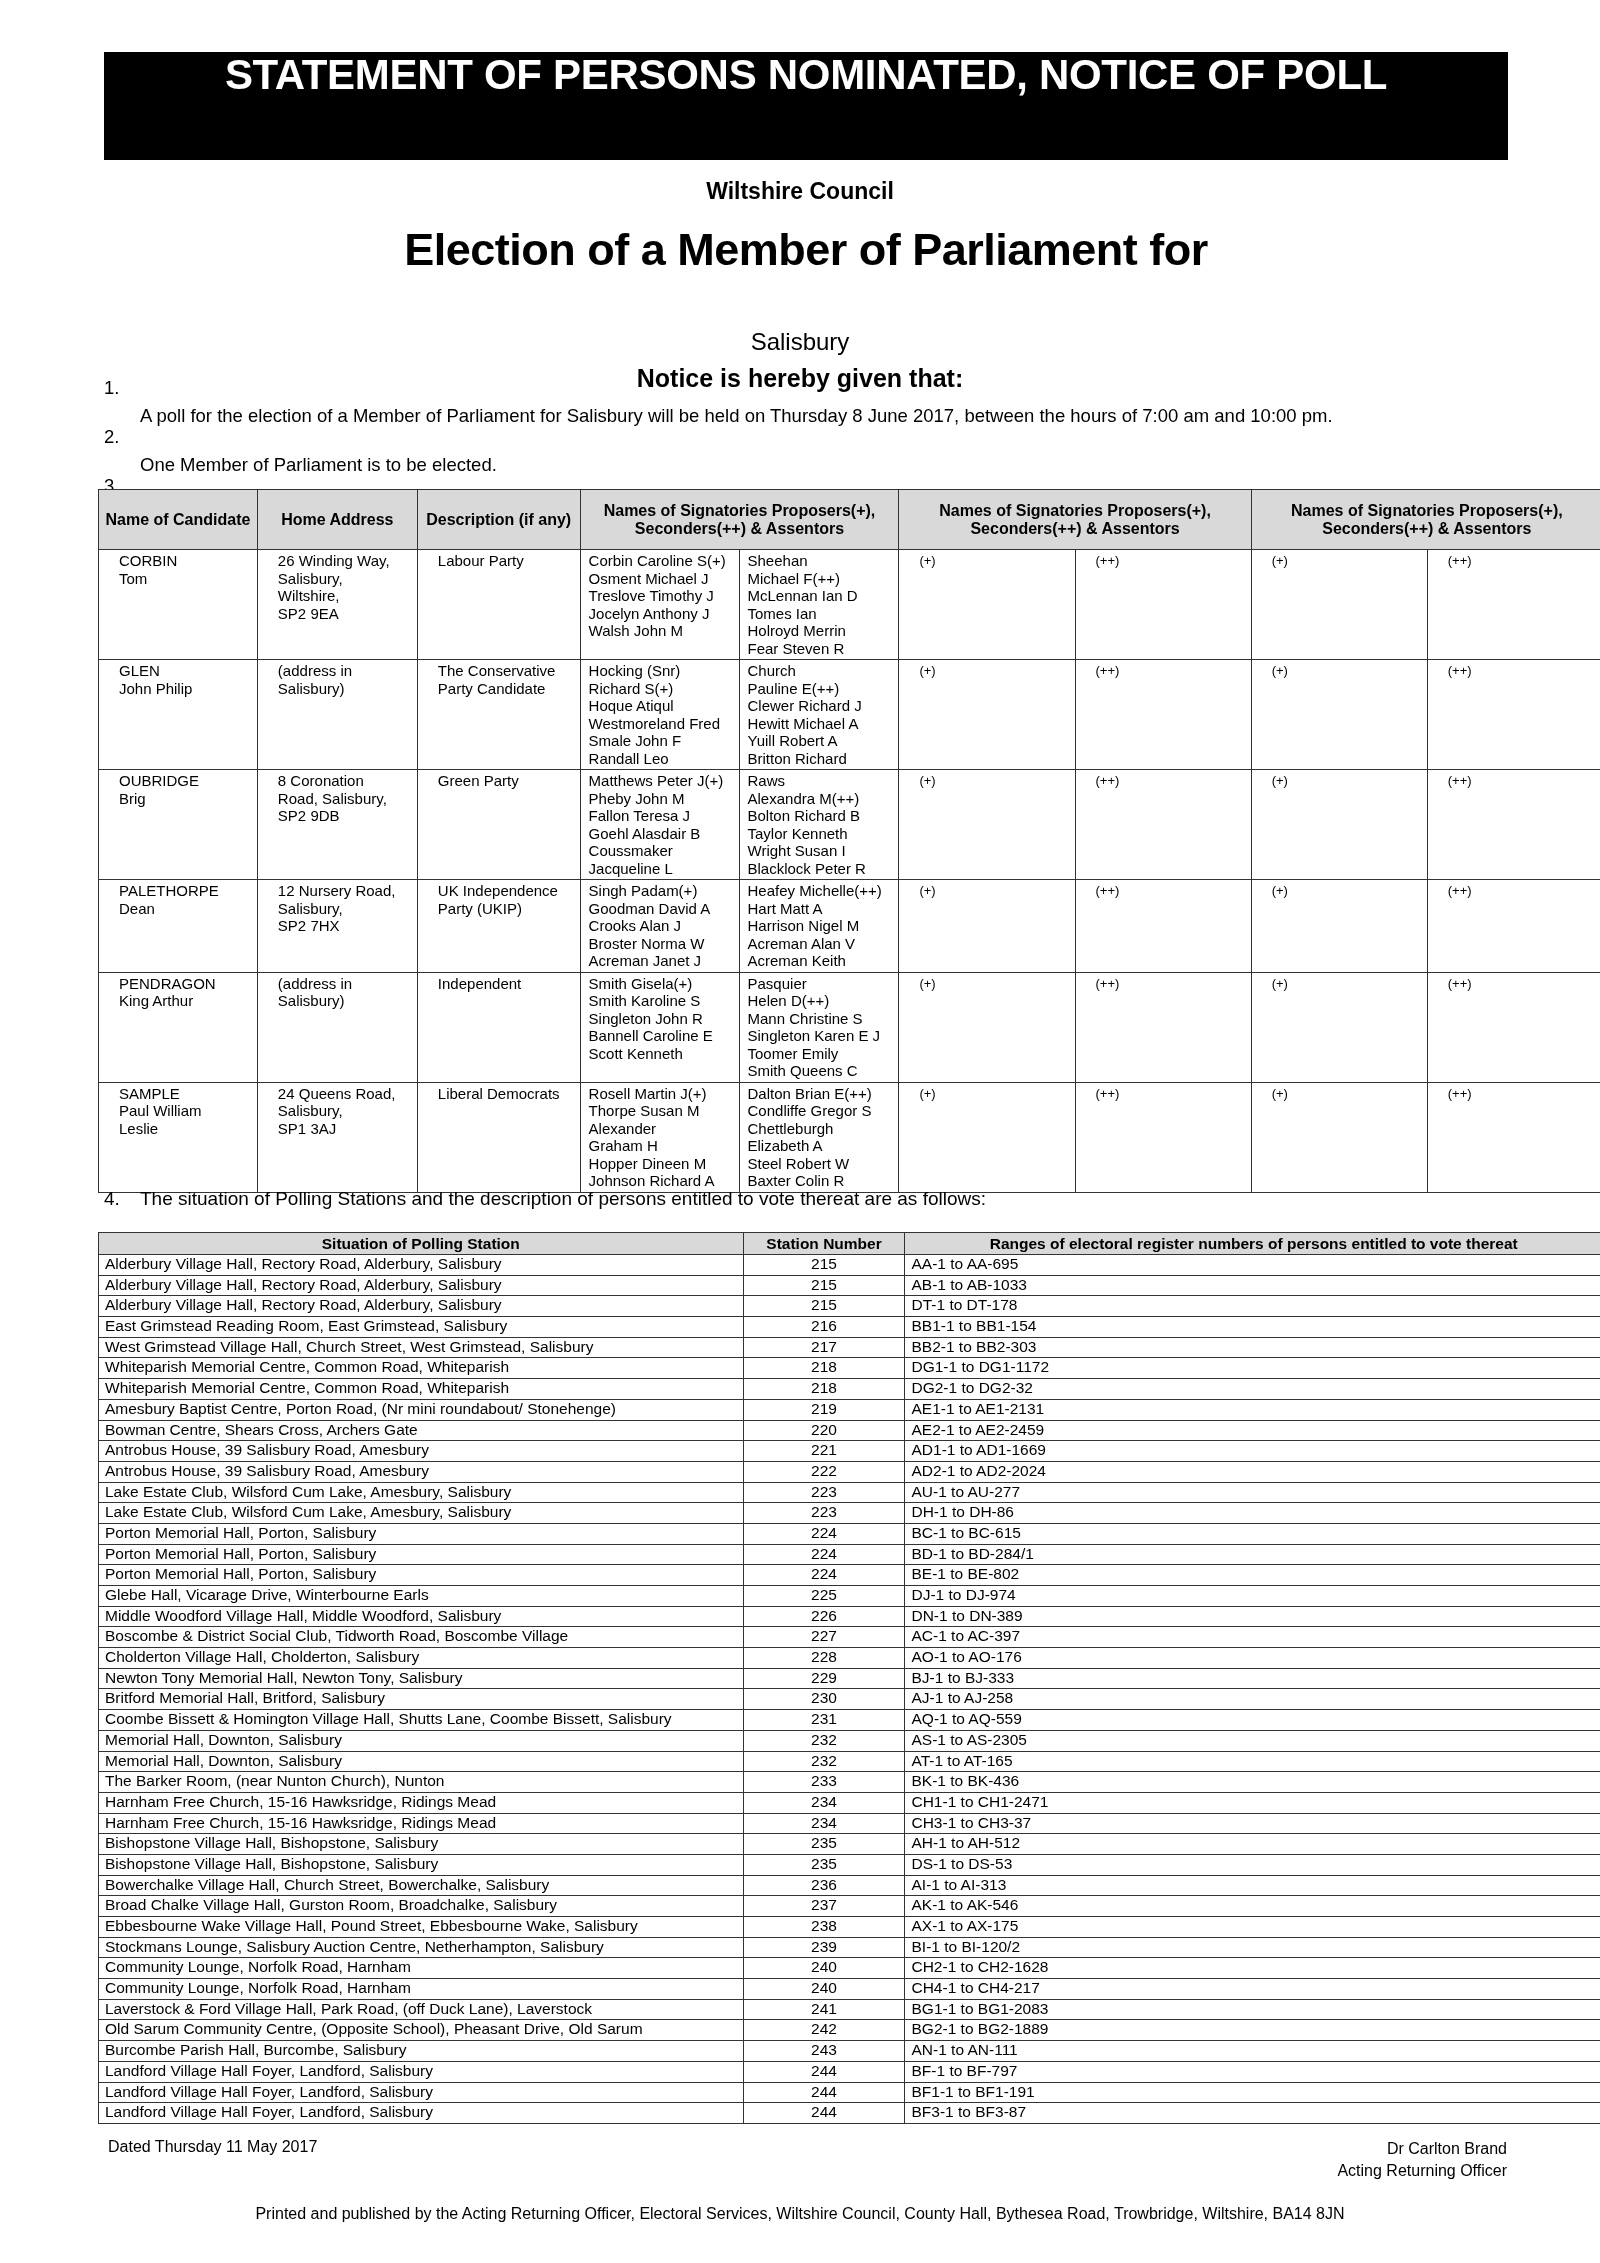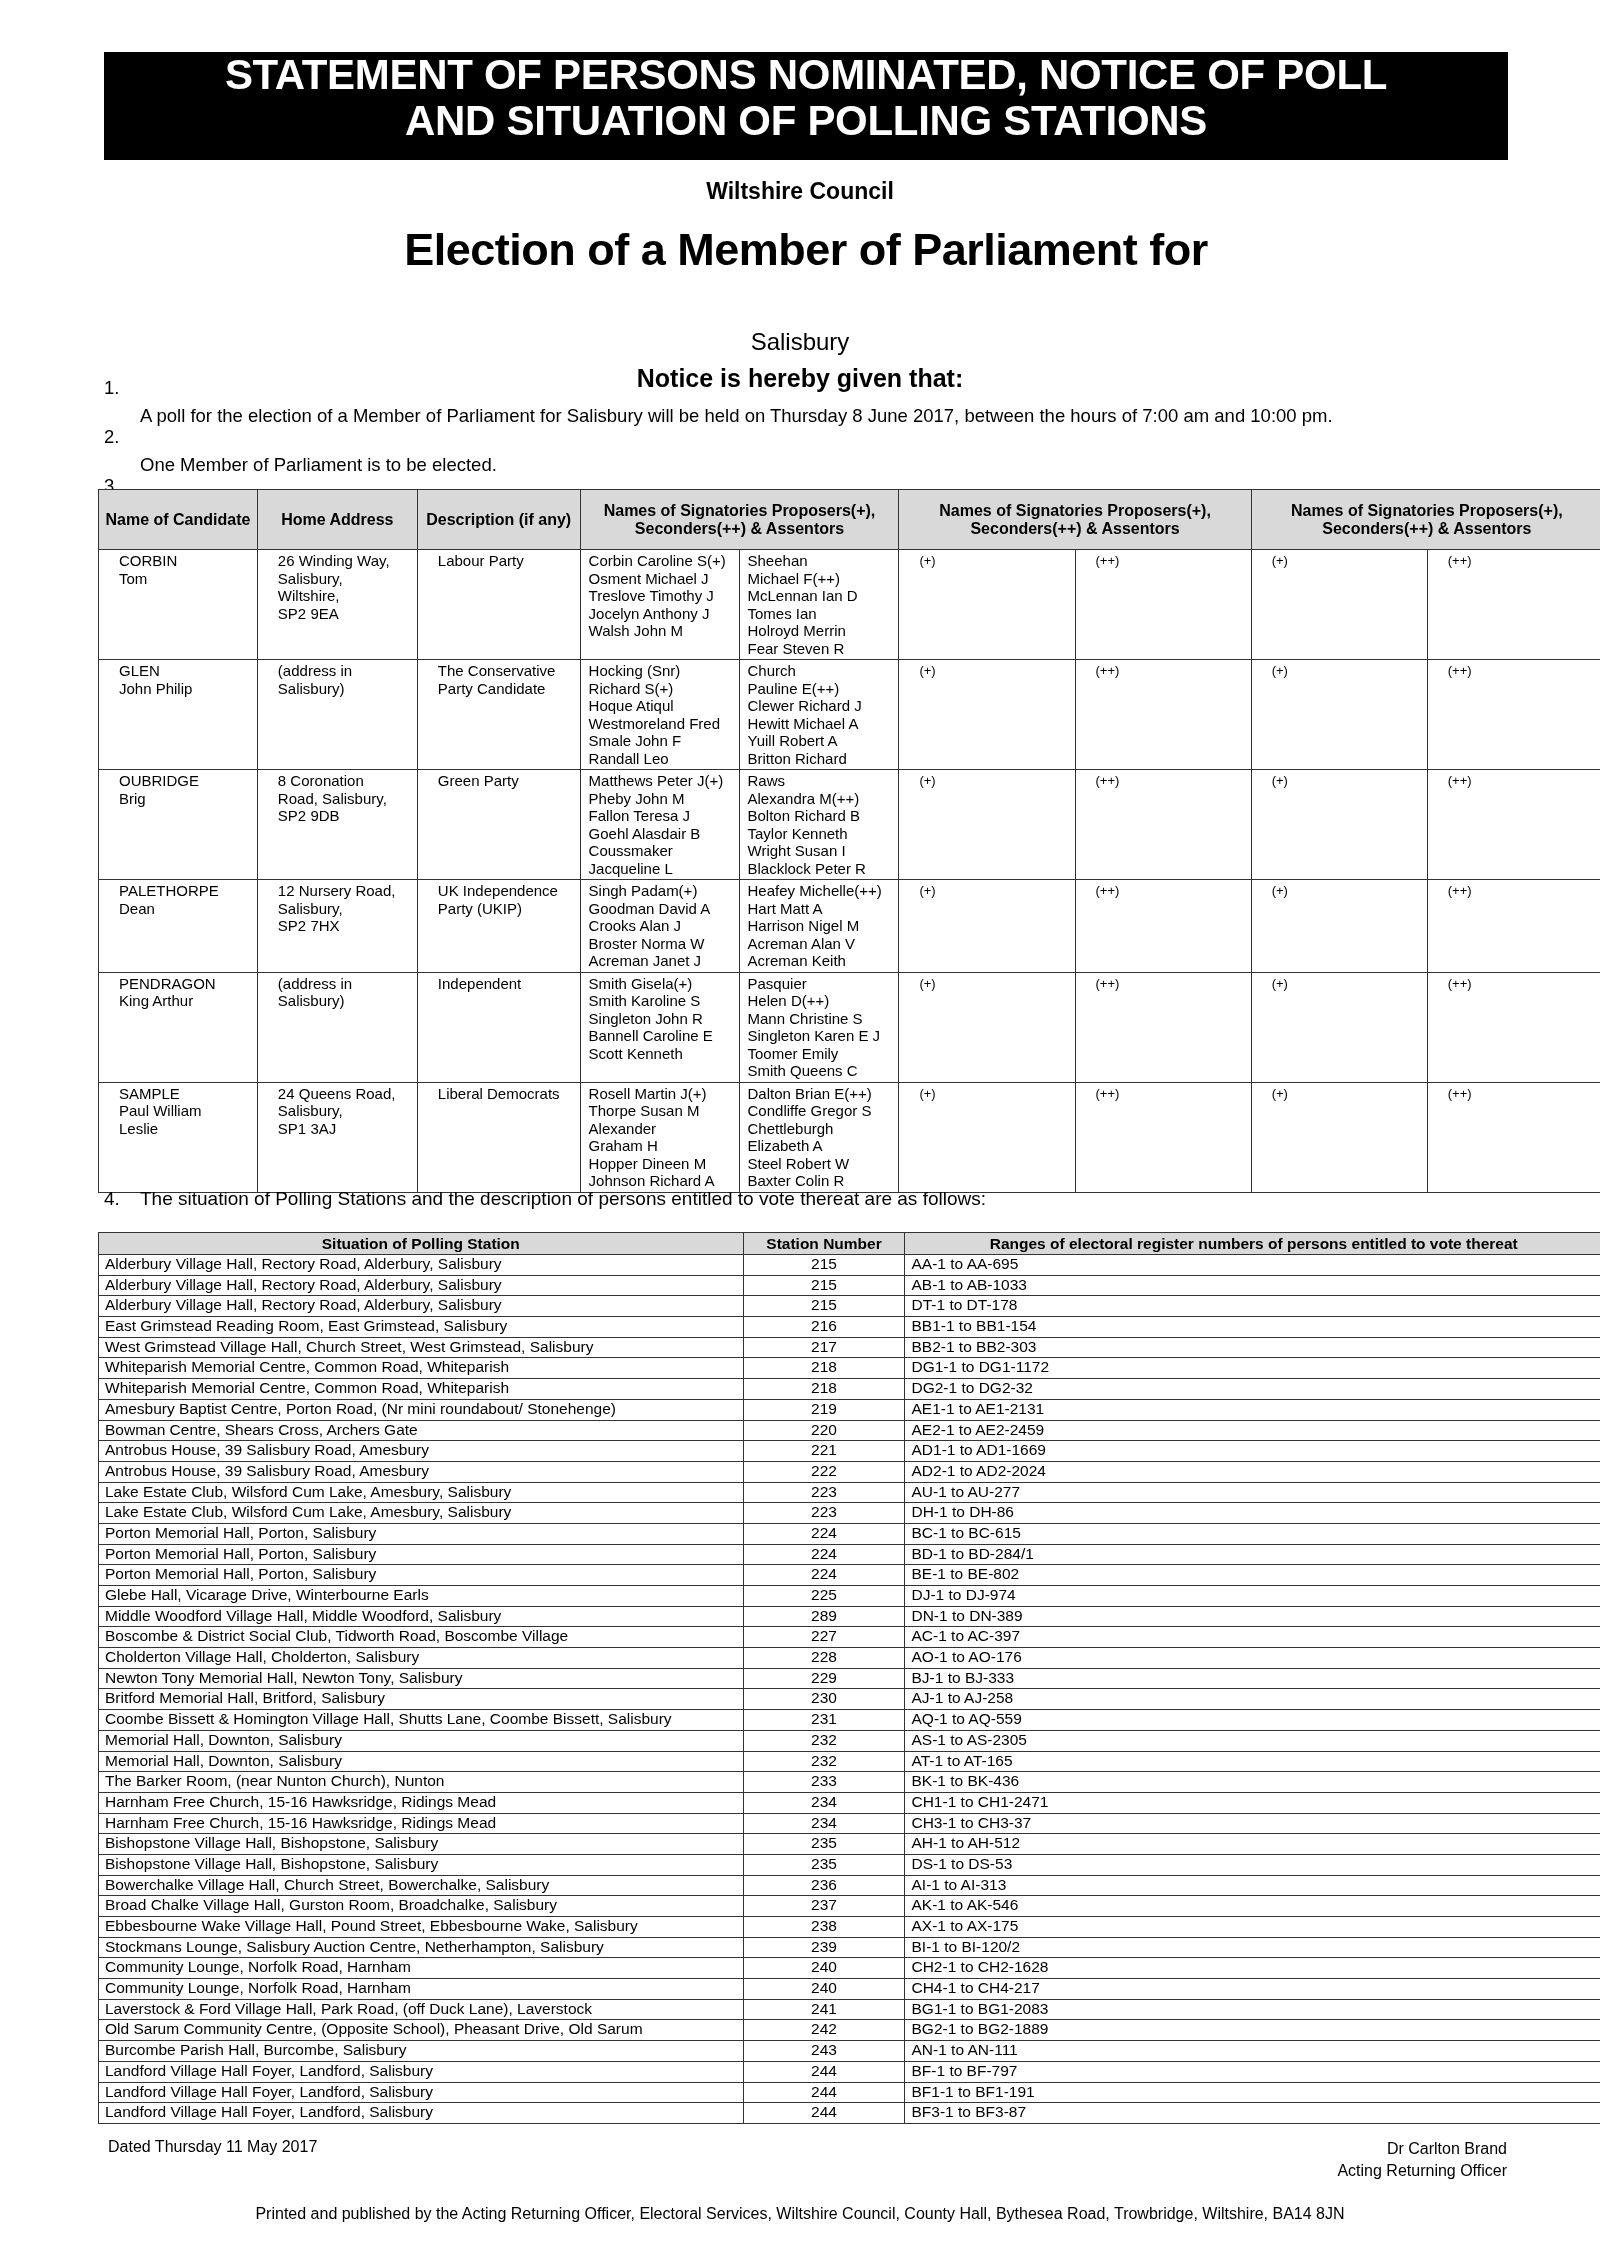--- a/index.html
+++ b/index.html
@@ -42,21 +42,20 @@
 
     .dated { position: absolute; left: 108px; top: 2138px; font-size: 16px; }
     .signature { position: absolute; right: 93px; top: 2138px; text-align: right; font-size: 16px; line-height: 22px; }
     .printed { position: absolute; left: 0; width: 1600px; top: 2205px; text-align: center; font-size: 16px; }
   </style>
 </head>
 <body>
 
 <div class="title-bar">
   <div>STATEMENT OF PERSONS NOMINATED, NOTICE OF POLL</div>
-  <div>AND SITUATION OF POLLING STATIONS</div>
 </div>
 
 <div class="council">Wiltshire Council</div>
 <div class="election">Election of a Member of Parliament for</div>
 <div class="constituency">Salisbury</div>
 <div class="notice-heading">Notice is hereby given that:</div>
 
 <div class="notice-list">
   <div class="notice-item">
     <span class="notice-num">1.</span>
@@ -398,21 +397,21 @@
         <td class="num">224</td>
         <td>BE-1 to BE-802</td>
       </tr>
       <tr>
         <td>Glebe Hall, Vicarage Drive, Winterbourne Earls</td>
         <td class="num">225</td>
         <td>DJ-1 to DJ-974</td>
       </tr>
       <tr>
         <td>Middle Woodford Village Hall, Middle Woodford, Salisbury</td>
-        <td class="num">289</td>
+        <td class="num">226</td>
         <td>DN-1 to DN-389</td>
       </tr>
       <tr>
         <td>Boscombe &amp; District Social Club, Tidworth Road, Boscombe Village</td>
         <td class="num">227</td>
         <td>AC-1 to AC-397</td>
       </tr>
       <tr>
         <td>Cholderton Village Hall, Cholderton, Salisbury</td>
         <td class="num">228</td>

